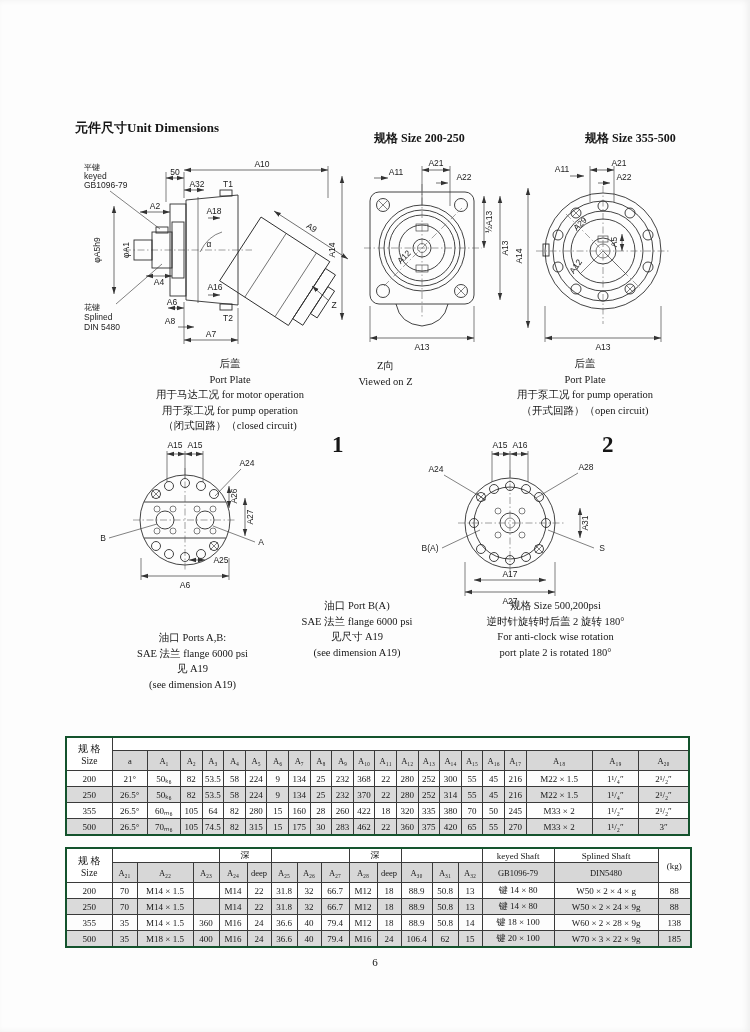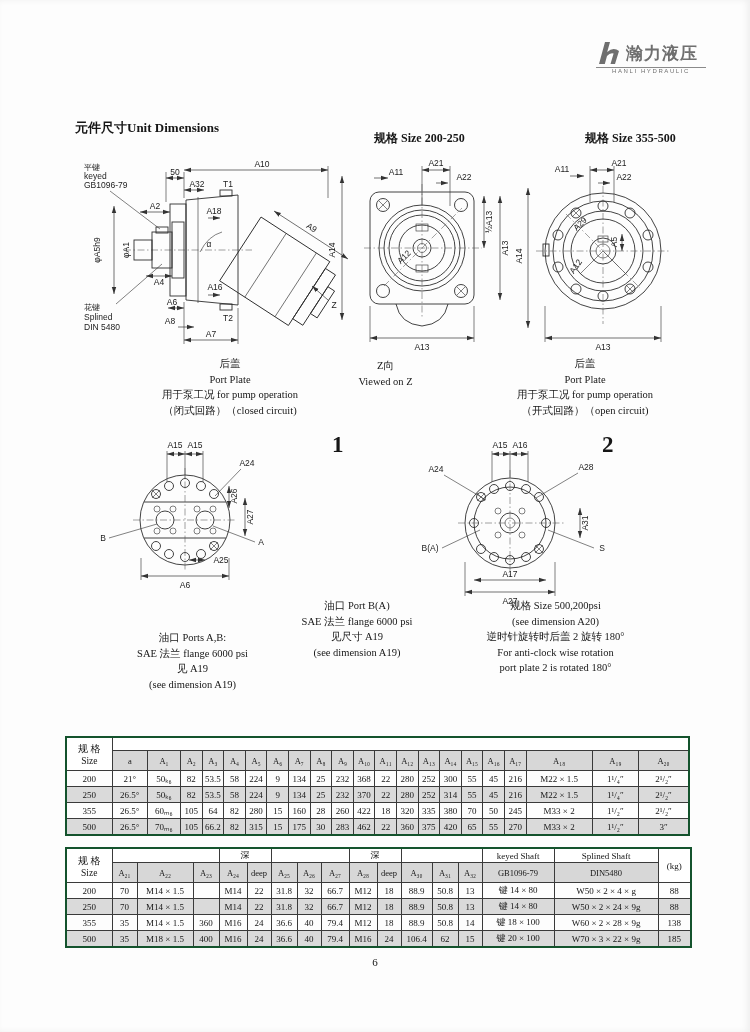--- a/index.html
+++ b/index.html
@@ -40,29 +40,20 @@
   .corner .en{font-weight:normal;font-size:9.5px;}
   .band{height:12px;background:#fff;}
   .lbl{font-size:9px;background:#fff;}
   #pagenum{left:0;right:0;top:956px;text-align:center;font-size:11px;}
 </style>
 </head>
 <body>
 
 <div id="page">
 
-  <div class="abs" id="logo">
-    <div class="row">
-      <svg width="26" height="26" viewBox="0 0 26 26">
-        <path d="M3,24 L9,2 L14,2 L11.2,12 Q16,7.5 20.5,9.5 L23,11 L19,24 L14.5,24 L17.6,13.5 Q14,12.5 11,16 L8.8,24 Z" fill="#6f6f6f"></path>
-      </svg>
-      <span class="cn">瀚力液压</span>
-    </div>
-    <div class="en">HANLI HYDRAULIC</div>
-  </div>
 
   <div class="abs" id="doc-title">元件尺寸Unit Dimensions</div>
   <div class="abs size-head" style="left:374px;">规格 Size 200-250</div>
   <div class="abs size-head" style="left:545px;margin-left:40px;">规格 Size 355-500</div>
 
   <svg class="abs" style="left:70px;top:158px;" width="282" height="198" viewBox="0 0 282 198">
     <defs>
       <marker id="m1" markerWidth="8" markerHeight="6" refX="7" refY="3" orient="auto-start-reverse" markerUnits="userSpaceOnUse">
         <path d="M0,0.8 L7,3 L0,5.2 Z" fill="#333"></path>
       </marker>
@@ -238,20 +229,21 @@
     <text transform="rotate(-90 4 100)" x="4" y="100" text-anchor="middle">A14</text>
     <line class="dim" x1="27" y1="182" x2="143" y2="182" marker-start="url(#m3)" marker-end="url(#m3)"></line>
     <line class="thin" x1="27" y1="150" x2="27" y2="186"></line>
       <line class="thin" x1="143" y1="150" x2="143" y2="186"></line>
     <text x="85" y="194" text-anchor="middle">A13</text>
   </svg>
 
   <div class="abs cap" style="left:100px;top:356px;width:260px;">
       <div>后盖</div>
       <div>Port Plate</div>
+      <div>用于马达工况 for motor operation</div>
       <div>用于泵工况 for pump operation</div>
       <div>（闭式回路）（closed circuit)</div>
     </div>
   <div class="abs cap" style="left:338px;top:358px;width:95px;">
       <div>Z向</div>
       <div>Viewed on Z</div>
     </div>
   <div class="abs cap" style="left:460px;top:356px;width:250px;">
       <div>后盖</div>
       <div>Port Plate</div>
@@ -390,21 +382,20 @@
       <div>(see dimension A19)</div>
     </div>
   <div class="abs cap" style="left:272px;top:598px;width:170px;">
       <div>油口 Port B(A)</div>
       <div>SAE 法兰 flange 6000 psi</div>
       <div>见尺寸 A19</div>
       <div>(see dimension A19)</div>
     </div>
   <div class="abs cap" style="left:428px;top:598px;width:255px;">
       <div>规格 Size 500,200psi</div>
-      <div>(see dimension A20)</div>
       <div>逆时针旋转时后盖 2 旋转 180°</div>
       <div>For anti-clock wise rotation</div>
       <div>port plate 2 is rotated 180°</div>
     </div>
 
   <table class="dtable" style="left:65px;top:736px;">
     <colgroup>
       <col style="width:46px">
         <col style="width:35px">
         <col style="width:33px">
@@ -516,21 +507,21 @@
           <td>245</td>
           <td>M33 × 2</td>
           <td>1¹/₂″</td>
           <td>2¹/₂″</td>
         </tr>
         <tr>
           <th>500</th>
           <td>26.5°</td>
           <td>70ₘ₆</td>
           <td>105</td>
-          <td>66.2</td>
+          <td>74.5</td>
           <td>82</td>
           <td>315</td>
           <td>15</td>
           <td>175</td>
           <td>30</td>
           <td>283</td>
           <td>462</td>
           <td>22</td>
           <td>360</td>
           <td>375</td>

